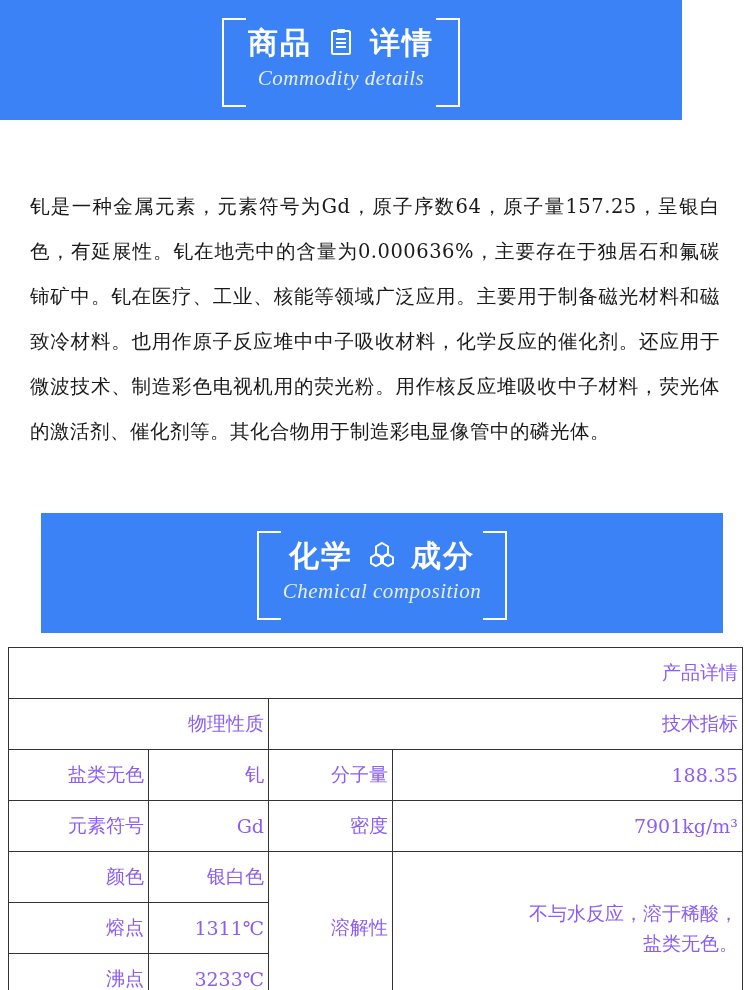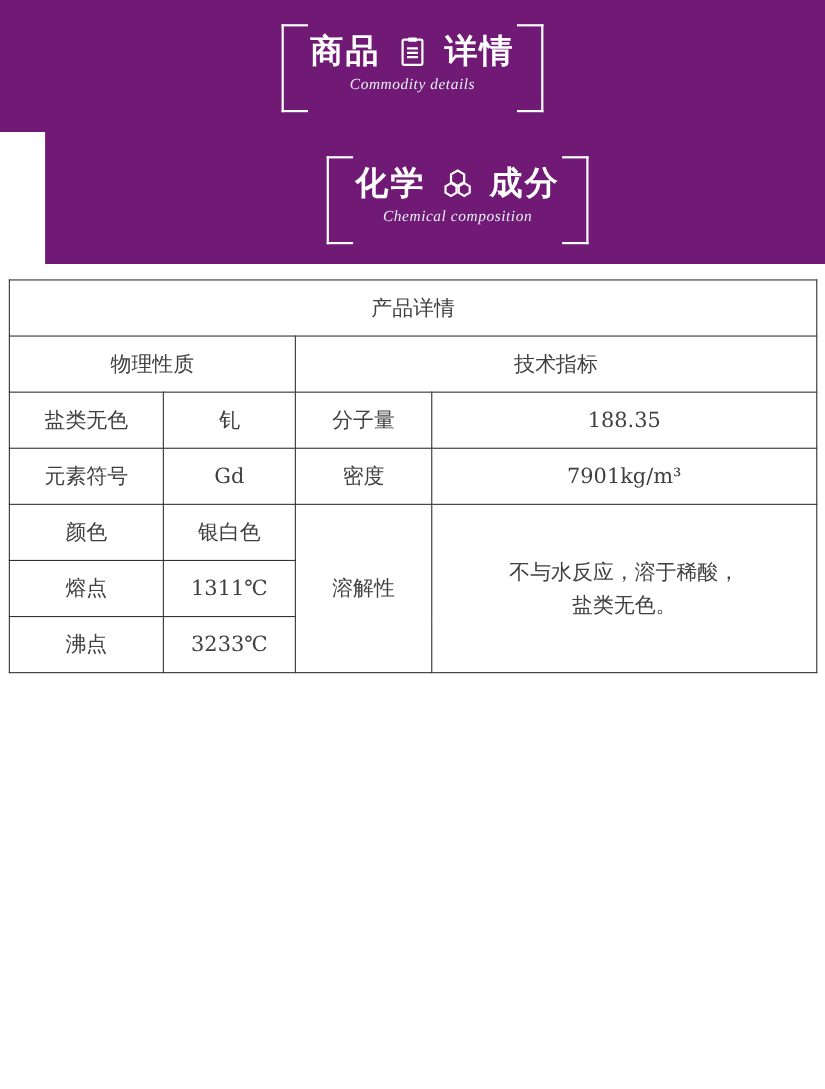--- a/index.html
+++ b/index.html
@@ -14,22 +14,22 @@
     overflow: hidden;
   }
   .page {
     width: 750px;
     height: 990px;
     position: relative;
   }
 
   
   .banner {
-    background: #701a75;
-    width: 750px;
+    background: #3b82f6;
+    width: 682px;
     box-sizing: border-box;
     display: flex;
     align-items: center;
     justify-content: center;
   }
   .banner-1 { height: 120px; }
   .banner-2 { height: 120px; margin-left: 41px; }
 
   .banner-box {
     position: relative;
@@ -66,21 +66,21 @@
     color: #ffffff;
     font-size: 30px;
     font-weight: bold;
     letter-spacing: 2px;
     line-height: 1.1;
     font-family: "DejaVu Sans", "Liberation Sans", sans-serif;
   }
   .banner-sub {
     margin-top: 7px;
     color: #e8eef6;
-    font-size: 14px;
+    font-size: 21px;
     font-style: italic;
     font-family: "Liberation Serif", "DejaVu Serif", serif;
     letter-spacing: 0.5px;
   }
   .banner-icon {
     display: inline-flex;
     align-items: center;
     justify-content: center;
     width: 30px;
     height: 30px;
@@ -107,23 +107,23 @@
     box-sizing: border-box;
   }
   table.spec {
     border-collapse: collapse;
     width: 734px;
     table-layout: fixed;
     font-family: "DejaVu Serif", "Liberation Serif", serif;
   }
   table.spec td {
     border: 1px solid #333333;
-    text-align: center;
+    text-align: right;
     vertical-align: middle;
-    color: #404040;
+    color: #8b5cf6;
     font-size: 19px;
     height: 44px;
     padding: 3px 4px;
   }
   td.title-cell {
     font-size: 20px;
     height: 44px;
   }
   td.head-cell {
     font-size: 20px;
@@ -150,20 +150,23 @@
             <line x1="9" y1="15" x2="19" y2="15" stroke="#ffffff" stroke-width="2"></line>
             <line x1="9" y1="19" x2="19" y2="19" stroke="#ffffff" stroke-width="2"></line>
           </svg>
         </span>
         <span>详情</span>
       </div>
       <div class="banner-sub">Commodity details</div>
     </div>
   </div>
 
+  <div class="desc-wrap">
+    <p class="desc-text">钆是一种金属元素，元素符号为Gd，原子序数64，原子量157.25，呈银白色，有延展性。钆在地壳中的含量为0.000636%，主要存在于独居石和氟碳铈矿中。钆在医疗、工业、核能等领域广泛应用。主要用于制备磁光材料和磁致冷材料。也用作原子反应堆中中子吸收材料，化学反应的催化剂。还应用于微波技术、制造彩色电视机用的荧光粉。用作核反应堆吸收中子材料，荧光体的激活剂、催化剂等。其化合物用于制造彩电显像管中的磷光体。</p>
+  </div>
 
   <div class="banner banner-2">
     <div class="banner-box">
       <div class="banner-title">
         <span>化学</span>
         <span class="banner-icon">
           <svg width="30" height="30" viewBox="0 0 30 30">
             <polygon points="15,3 21,6.5 21,13.5 15,17 9,13.5 9,6.5" fill="none" stroke="#ffffff" stroke-width="2"></polygon>
             <polygon points="9,14.5 14,17.4 14,23.2 9,26.1 4,23.2 4,17.4" fill="none" stroke="#ffffff" stroke-width="2"></polygon>
             <polygon points="21,14.5 26,17.4 26,23.2 21,26.1 16,23.2 16,17.4" fill="none" stroke="#ffffff" stroke-width="2"></polygon>

